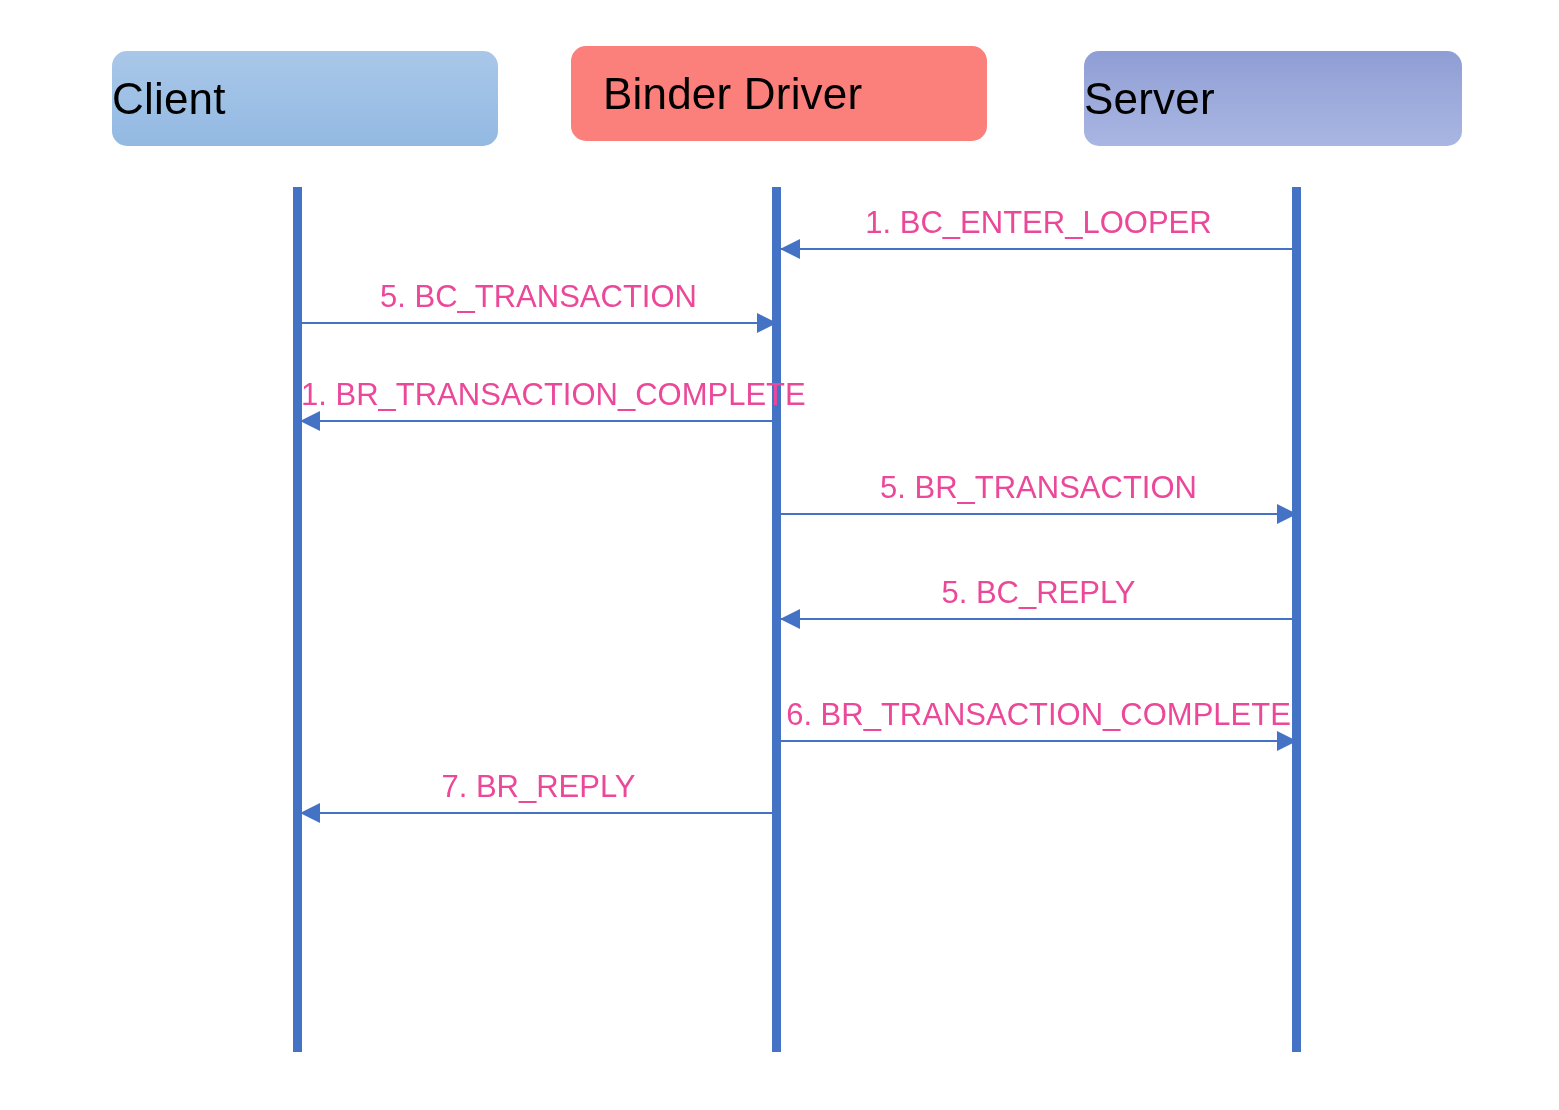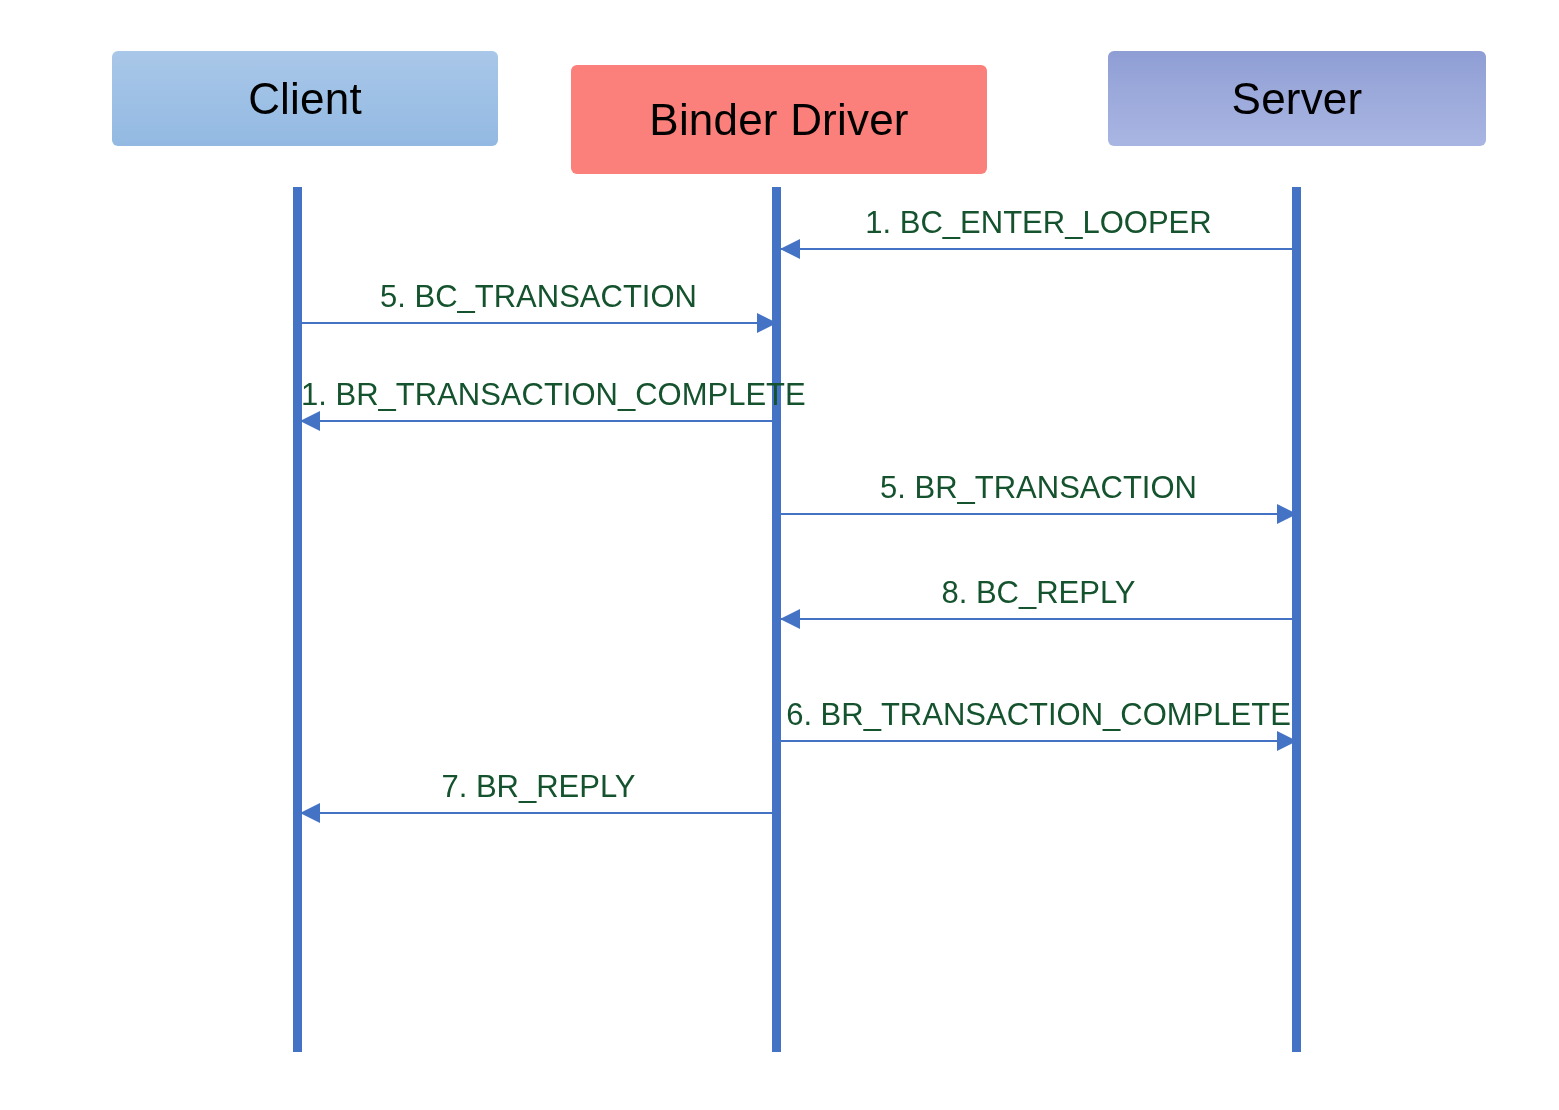--- a/index.html
+++ b/index.html
@@ -16,48 +16,49 @@
     height: 1110px;
     background: #ffffff;
     overflow: hidden;
   }
 
   
   .participant {
     position: absolute;
     display: flex;
     align-items: center;
-    justify-content: center;
-    border-radius: 6px;
+    justify-content: flex-start;
+    border-radius: 15px;
     box-sizing: border-box;
   }
   .participant-label {
     font-size: 44px;
     line-height: 1;
     color: #000000;
     font-family: "Liberation Sans", sans-serif;
     letter-spacing: 0.2px;
     white-space: nowrap;
   }
   .p-client {
     left: 112px;
     top: 51px;
     width: 386px;
     height: 95px;
     background: linear-gradient(180deg, #a9c7e8 0%, #9fc1e6 45%, #93b9e2 100%);
   }
   .p-binder {
     left: 571px;
-    top: 65px;
+    top: 46px;
     width: 416px;
-    height: 109px;
+    height: 95px;
     background: #fb7f7a;
+    padding-left: 32px;
   }
   .p-server {
-    left: 1108px;
+    left: 1084px;
     top: 51px;
     width: 378px;
     height: 95px;
     background: linear-gradient(180deg, #8e9dd4 0%, #9aa8da 40%, #a9b6e3 100%);
   }
 
   
   .lifeline {
     position: absolute;
     width: 9px;
@@ -98,21 +99,21 @@
     left: -1px;
     border-right: 20px solid #4472c4;
   }
   .msg-label {
     position: absolute;
     bottom: 8px;
     width: 100%;
     text-align: center;
     font-size: 31px;
     line-height: 1.05;
-    color: #14532d;
+    color: #ec4899;
     font-family: "Liberation Sans", sans-serif;
     white-space: nowrap;
   }
 </style>
 </head>
 <body>
 
 <div id="canvas">
 
   <div class="participant p-client">
@@ -149,21 +150,21 @@
 
   <div class="message" style="left:781px; width:515px; top:513px;">
     <div class="msg-line"></div>
     <div class="msg-head right"></div>
     <div class="msg-label">5. BR_TRANSACTION</div>
   </div>
 
   <div class="message" style="left:781px; width:515px; top:618px;">
     <div class="msg-line"></div>
     <div class="msg-head left"></div>
-    <div class="msg-label">8. BC_REPLY</div>
+    <div class="msg-label">5. BC_REPLY</div>
   </div>
 
   <div class="message" style="left:781px; width:515px; top:740px;">
     <div class="msg-line"></div>
     <div class="msg-head right"></div>
     <div class="msg-label">6. BR_TRANSACTION_COMPLETE</div>
   </div>
 
   <div class="message" style="left:301px; width:475px; top:812px;">
     <div class="msg-line"></div>

